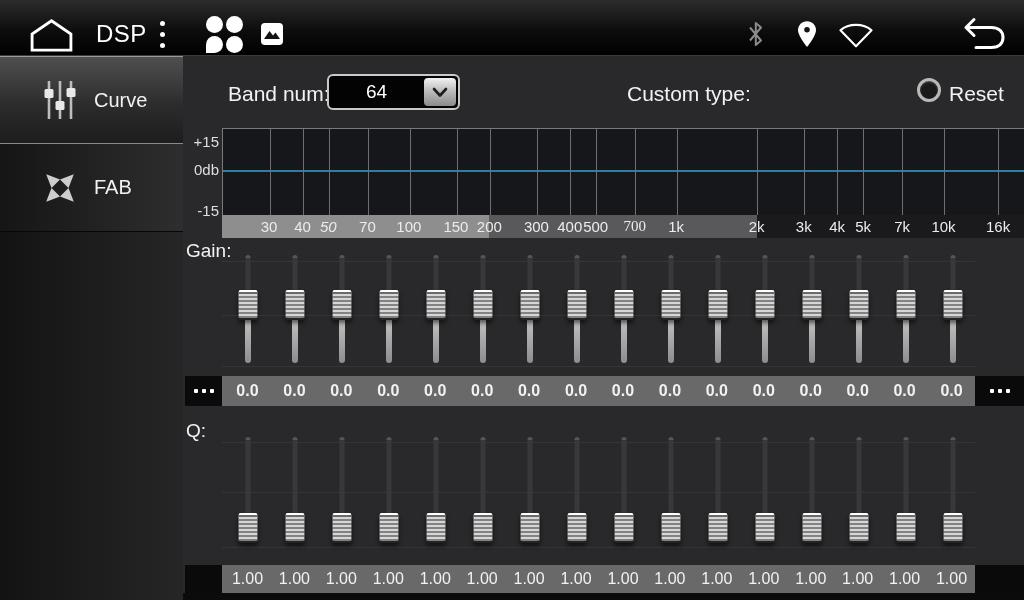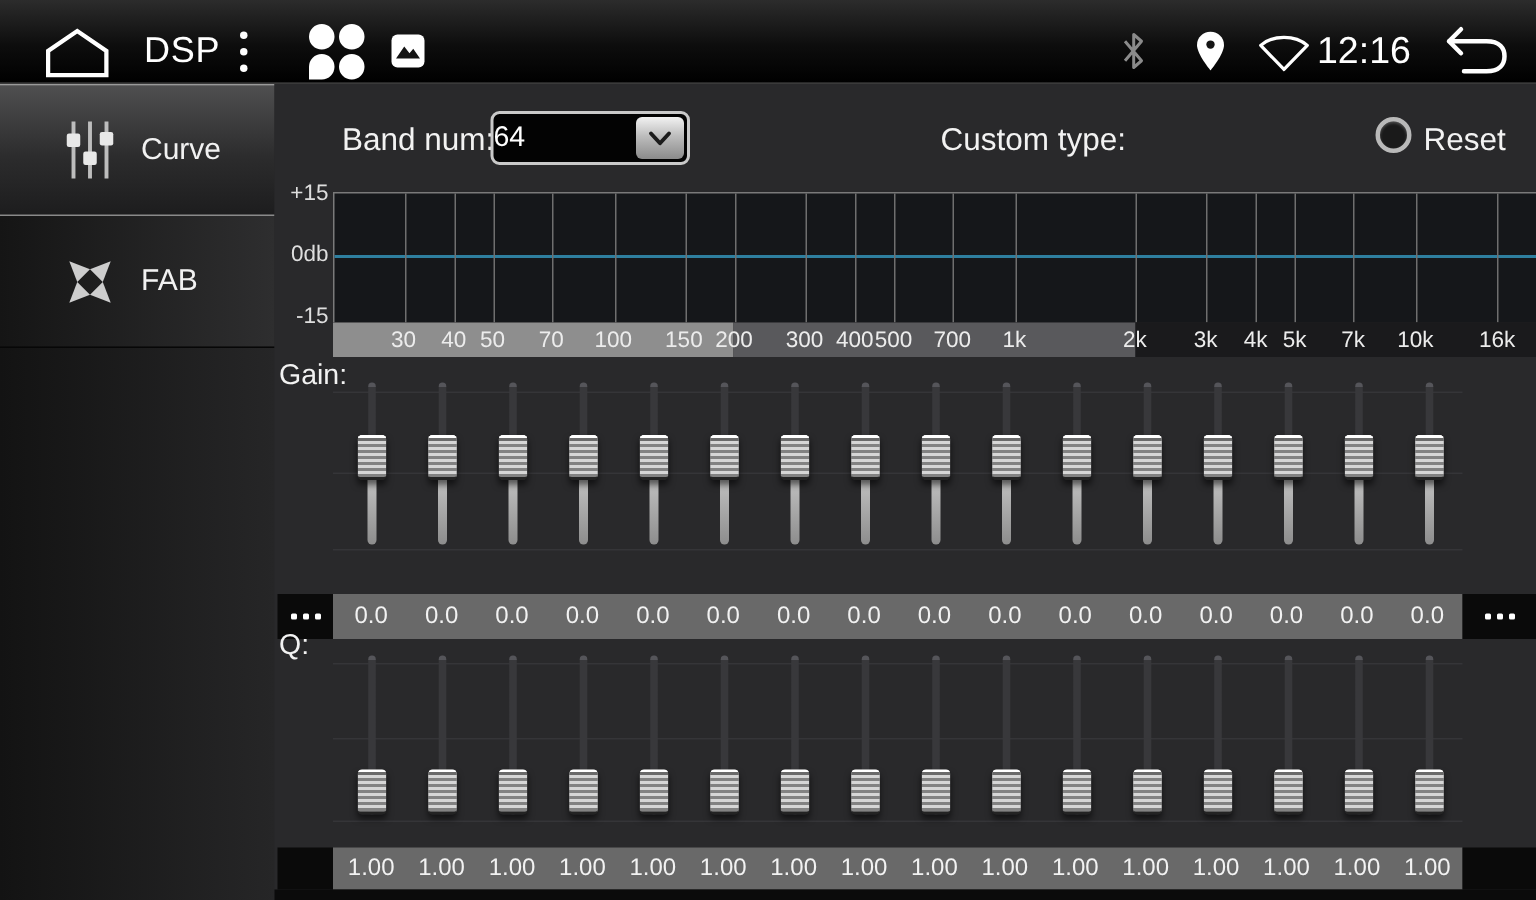--- a/index.html
+++ b/index.html
@@ -33,21 +33,21 @@
     border-top:1px solid #9a9a9a; border-bottom:1px solid #8a8a8a; }
   .side-icon { width:40px; display:flex; justify-content:center; }
 
   
   .main { position:absolute; left:183px; top:56px; width:841px; height:544px; background:#29292b; }
   .hlabel { position:absolute; color:#f2f2f2; font-size:21px; }
 
   
   .dropdown { position:absolute; height:36px; background:#030303; border:2px solid #c9c9c9;
     border-radius:6px; color:#fff; font-size:19px; display:flex; align-items:center; cursor:pointer; }
-  .dd-text { flex:1; padding-right:34px; }
+  .dd-text { flex:1; text-align:center; padding-right:34px; }
   .dd-btn { position:absolute; right:2px; top:2px; bottom:2px; width:32px; border-radius:4px;
     background:linear-gradient(180deg,#f2f2f2 0%,#bdbdbd 45%,#8b8b8b 100%);
     display:flex; align-items:center; justify-content:center; }
   .reset-ring { position:absolute; width:24px; height:24px; border-radius:50%;
     border:3px solid #b9b9b9; background:#1a1a1a; cursor:pointer;
     box-shadow:inset 0 1px 2px rgba(255,255,255,.25); }
 
   
   .ylab { position:absolute; left:0; width:36px; text-align:right; color:#dedede; font-size:15px; }
   .plot { position:absolute; left:39px; right:0; top:72px; height:87px; background:#15171a;
@@ -79,21 +79,21 @@
   .gain-bank { top:182px; height:146px; }
   .gain-bank .track.dark { top:17px; height:52px; }
   .gain-bank .track.light { top:67px; height:58px; }
   .gain-bank .knob { top:52px; }
   .q-bank { top:362px; height:145px; }
   .q-bank .track.dark { top:19px; height:106px; }
   .q-bank .knob { top:95px; }
 
   
   .vrow { position:absolute; left:0; width:841px; }
-  .vrow.gain-row { top:340px; height:30px; }
+  .vrow.gain-row { top:320px; height:30px;font-weight:bold; }
   .vrow.q-row { top:509px; height:28px; }
   .vband { position:absolute; left:39px; width:753px; top:0; bottom:0; background:#696969;
     display:flex; align-items:center; padding-left:2px; }
   .v-cell { width:47px; text-align:center; color:#f2f2f2; font-size:16px; }
   .more-btn { position:absolute; top:0; bottom:0; background:#0a0a0a; display:flex;
     align-items:center; justify-content:center; gap:4px; cursor:pointer; }
   .more-btn.left { left:2px; width:37px; }
   .more-btn.right { left:792px; width:49px; }
   .more-btn i { width:4px; height:4px; background:#fff; border-radius:1px; }
   .blank-box { position:absolute; top:0; bottom:0; background:#0a0a0a; }
@@ -143,21 +143,20 @@
       <svg width="24" height="30" viewBox="0 0 22 28">
           <path d="M11 2 C6.2 2 2.6 5.7 2.6 10.2 C2.6 16 11 26 11 26 C11 26 19.4 16 19.4 10.2 C19.4 5.7 15.8 2 11 2 Z" fill="#fff"></path>
           <circle cx="11" cy="10" r="2.6" fill="#151515"></circle>
         </svg>
     </div>
     <div class="tb-item" style="left:837px">
       <svg width="38" height="30" viewBox="0 0 34 28">
           <path d="M2.5 10.5 C10 3.8 24 3.8 31.5 10.5 L17 25.5 Z" fill="none" stroke="#fff" stroke-width="2" stroke-linejoin="round"></path>
         </svg>
     </div>
-    <div class="tb-item tb-time">12:16</div>
     <div class="tb-item" style="left:958px">
       <svg width="50" height="40" viewBox="0 0 50 40">
           <path d="M8 13.5 H33 C42 13.5 45 18.5 45 23.5 C45 28.5 42 33.5 33 33.5 H18 M16 5.5 L8 13.5 L16 21.5" fill="none" stroke="#fff" stroke-width="3" stroke-linejoin="round" stroke-linecap="round"></path>
         </svg>
     </div>
   </div>
 
   <div class="sidebar">
     <div class="side-item selected">
       <span class="side-icon">
@@ -197,21 +196,21 @@
       <span class="dd-btn">
         <svg width="16" height="11" viewBox="0 0 16 11">
             <polyline points="2,2 8,8.5 14,2" fill="none" stroke="#1c1c1c" stroke-width="2.6" stroke-linecap="round" stroke-linejoin="round"></polyline>
           </svg>
       </span>
     </div>
     <span class="hlabel" style="left:444px; top:26px">Custom type:</span>
     <span class="reset-ring" style="left:734px; top:22px"></span>
     <span class="hlabel" style="left:766px; top:26px">Reset</span>
 
-    <span class="ylab" style="top:64px">+15</span>
+    <span class="ylab" style="top:77px">+15</span>
     <span class="ylab" style="top:105px">0db</span>
     <span class="ylab" style="top:146px">-15</span>
     <div class="plot">
       <div class="curve-line" style="background: rgb(46, 127, 159);"></div>
     <div class="gridline" style="left: 5.86971%;"></div>
         <div class="gridline" style="left: 10.0343%;"></div>
         <div class="gridline" style="left: 13.2647%;"></div>
         <div class="gridline" style="left: 18.1356%;"></div>
         <div class="gridline" style="left: 23.299%;"></div>
         <div class="gridline" style="left: 29.1687%;"></div>
@@ -228,29 +227,29 @@
         <div class="gridline" style="left: 84.8023%;"></div>
         <div class="gridline" style="left: 89.9657%;"></div>
         <div class="gridline" style="left: 96.7697%;"></div>
       </div>
     <div class="freq-axis">
         <div class="seg light" style="left: 0%; width: 33.3333%;"></div>
         <div class="seg mid" style="left: 33.3333%; width: 33.3333%;"></div>
         <div class="seg dark" style="left: 66.6667%; width: 33.3333%;"></div>
         <span class="f-label" style="left: 5.86971%;">30</span>
         <span class="f-label" style="left: 10.0343%;">40</span>
-        <span class="f-label" style="left: 13.2647%;">50</span>
+        <span class="f-label" style="left: 13.2647%; font-style: italic;">50</span>
         <span class="f-label" style="left: 18.1356%;">70</span>
         <span class="f-label" style="left: 23.299%;">100</span>
         <span class="f-label" style="left: 29.1687%;">150</span>
         <span class="f-label" style="left: 33.3333%;">200</span>
         <span class="f-label" style="left: 39.203%;">300</span>
         <span class="f-label" style="left: 43.3677%;">400</span>
         <span class="f-label" style="left: 46.598%;">500</span>
-        <span class="f-label" style="left: 51.4689%;">700</span>
+        <span class="f-label" style="left: 51.4689%; font-family: Liberation Serif, serif;">700</span>
         <span class="f-label" style="left: 56.6323%;">1k</span>
         <span class="f-label" style="left: 66.6667%; text-align: center;">2k</span>
         <span class="f-label" style="left: 72.5364%;">3k</span>
         <span class="f-label" style="left: 76.701%;">4k</span>
         <span class="f-label" style="left: 79.9313%;">5k</span>
         <span class="f-label" style="left: 84.8023%;">7k</span>
         <span class="f-label" style="left: 89.9657%;">10k</span>
         <span class="f-label" style="left: 96.7697%;">16k</span>
       </div>
 

